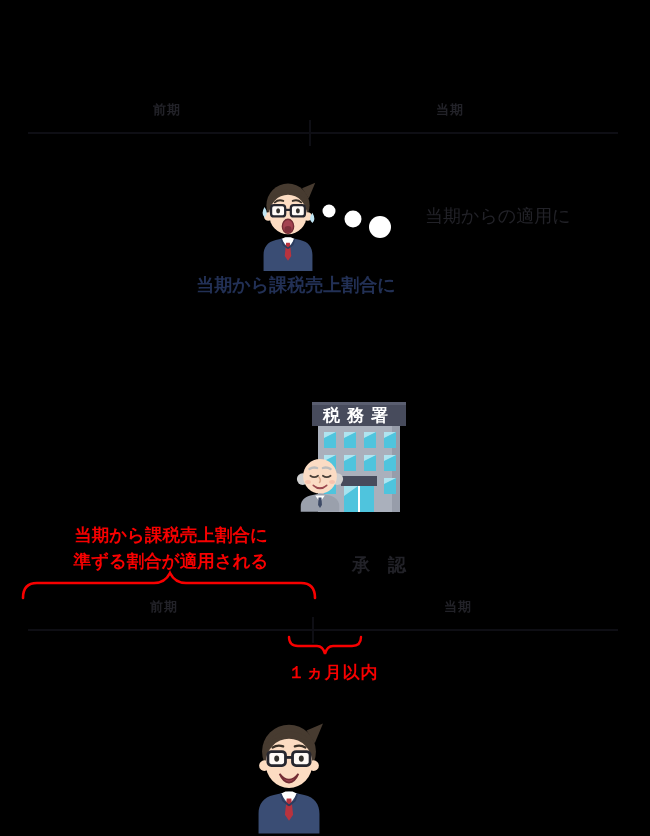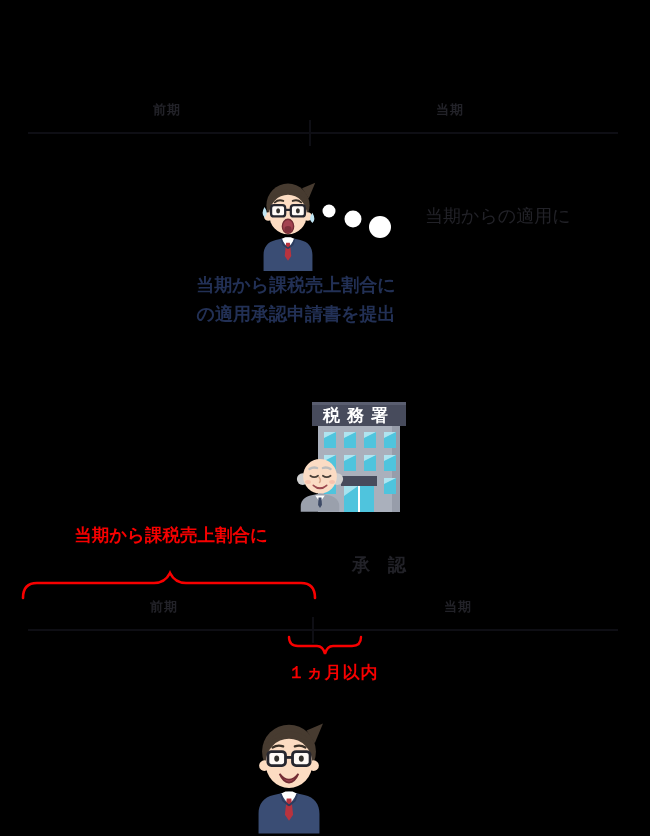--- a/index.html
+++ b/index.html
@@ -80,21 +80,20 @@
     <circle cx="35" cy="21" r="8.5" fill="#ffffff"></circle>
     <circle cx="62" cy="29" r="11" fill="#ffffff"></circle>
   </svg>
 
   <div class="abs jp thought-text">
     <div>当期からの適用に</div>
   </div>
 
   <div class="abs caption">
     <div>当期から課税売上割合に</div>
-    <div>の適用承認申請書を提出</div>
   </div>
 
   <svg class="abs" style="left:312px;top:392px;" width="94" height="120" viewBox="0 0 94 120">
     <rect x="6" y="28" width="82" height="92" fill="#aab0bc"></rect>
     <rect x="80" y="28" width="8" height="92" fill="#979daa"></rect>
     <rect x="0" y="10" width="94" height="24" fill="#474b5c"></rect>
     <rect x="0" y="10" width="94" height="3" fill="#5a5e70"></rect>
     <text x="47" y="29" text-anchor="middle" font-size="17" font-weight="bold" letter-spacing="7" fill="#ffffff" font-family="DejaVu Sans, sans-serif">税務署</text>
     <g fill="#4fc4dd">
       <rect x="12" y="40" width="12" height="16"></rect>
@@ -143,20 +142,21 @@
     <path d="M20,34.5 Q27,41 34,34.5" stroke="#9c4a50" stroke-width="1.6" fill="none" stroke-linecap="round"></path>
     <path d="M27,43 L17,45 C10,47 7,51 7,56 L7,62 L47,62 L47,56 C47,51 44,47 37,45 Z" fill="#9aa0ac"></path>
     <path d="M22,45 L27,52 L32,45 Z" fill="#ffffff"></path>
     <path d="M25.5,47 L28.5,47 L29,55 L27,58 L25,55 Z" fill="#3e4a66"></path>
   </svg>
 
   <div class="abs jp approval">承　認</div>
 
   <div class="abs rednote">
     <div>当期から課税売上割合に</div>
+    <div>準ずる割合が適用される</div>
   </div>
 
   <svg class="abs" style="left:20px;top:568px;" width="298" height="32" viewBox="0 0 298 32">
     <path d="M3,30 C3,20 8,15 17,15 L134,15 Q145,15 150,5 Q155,15 166,15 L281,15 C290,15 295,20 295,30" stroke="#f80000" stroke-width="2.6" fill="none" stroke-linecap="round"></path>
   </svg>
 
   <div class="abs jp tl-label tl-bot-left">前期</div>
   <div class="abs jp tl-label tl-bot-right">当期</div>
 
   <svg class="abs" style="left:286px;top:634px;" width="78" height="26" viewBox="0 0 78 26">

